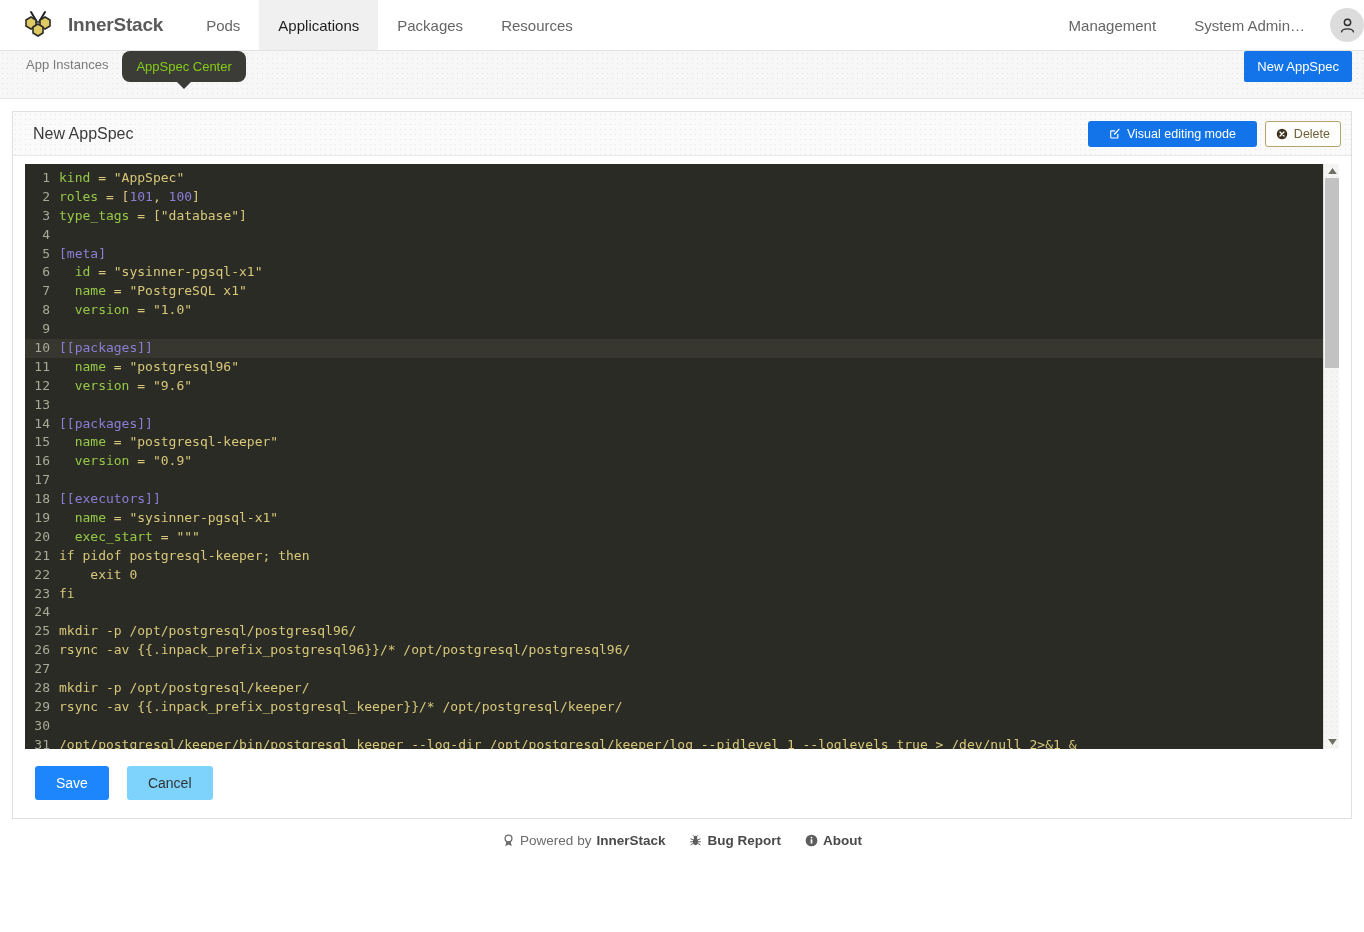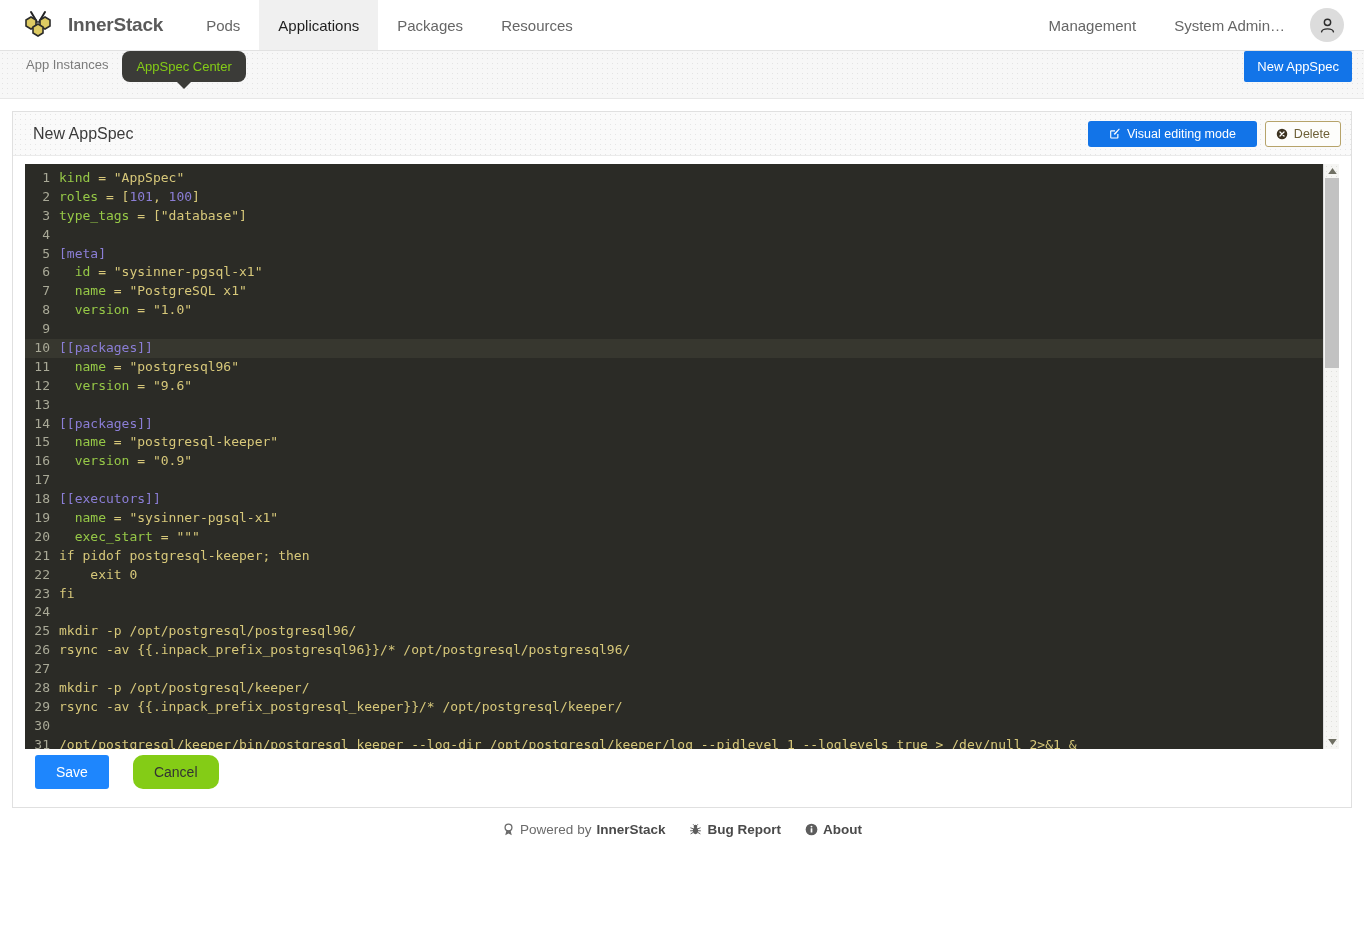--- a/index.html
+++ b/index.html
@@ -26,21 +26,21 @@
     font-size: 19px; font-weight: bold; color: #5a5a5a;
     margin-left: 6px; margin-right: 18px; letter-spacing: -0.2px;
   }
   .nav-item {
     display: flex; align-items: center; padding: 0 19px;
     font-size: 15px; color: #666; cursor: pointer;
     text-decoration: none; white-space: nowrap;
   }
   .nav-item.active { background: #f0f0f0; color: #1f1f1f; }
   #nav-left { display: flex; align-items: stretch; }
-  #nav-right { display: flex; align-items: stretch; margin-left: auto; padding-right: 20px; }
+  #nav-right { display: flex; align-items: stretch; margin-left: auto; padding-right: 0; }
   #avatar {
     width: 34px; height: 34px; border-radius: 50%;
     background: #dcdcdc; align-self: center; margin-left: 6px;
     display: flex; align-items: center; justify-content: center;
   }
 
   
   #subbar {
     height: 48px;
     background: #f7f7f7;
@@ -150,29 +150,29 @@
   #sb-arrow-down { bottom: 0; }
   #ed-thumb {
     position: absolute; left: 1px; top: 14px; width: 14px; height: 190px;
     background: #c2c2c2;
     background-image: radial-gradient(#d9d9d9 0.7px, transparent 0.7px);
     background-size: 4px 4px;
     cursor: grab;
   }
 
   
-  #form-actions { padding: 6px 12px 18px 22px; display: flex; gap: 24px; align-items: flex-end; }
+  #form-actions { padding: 17px 12px 18px 22px; display: flex; gap: 18px; align-items: flex-end; }
   #save-btn {
     background: #1e86fd; color: #fff; border: none;
     font-size: 14px; padding: 9px 21px; border-radius: 3px;
     cursor: pointer; font-family: inherit;
   }
   #cancel-btn {
-    background: #84cc16; color: #333; border: none;
-    font-size: 14px; padding: 9px 21px; border-radius: 10px;
+    background: #7dd3fc; color: #333; border: none;
+    font-size: 14px; padding: 9px 21px; border-radius: 3px;
     cursor: pointer; font-family: inherit;
   }
 
   
   #footer {
     margin-top: 14px;
     display: flex; align-items: center; justify-content: center;
     gap: 24px;
     font-size: 13.5px; color: #6b6b6b;
   }

